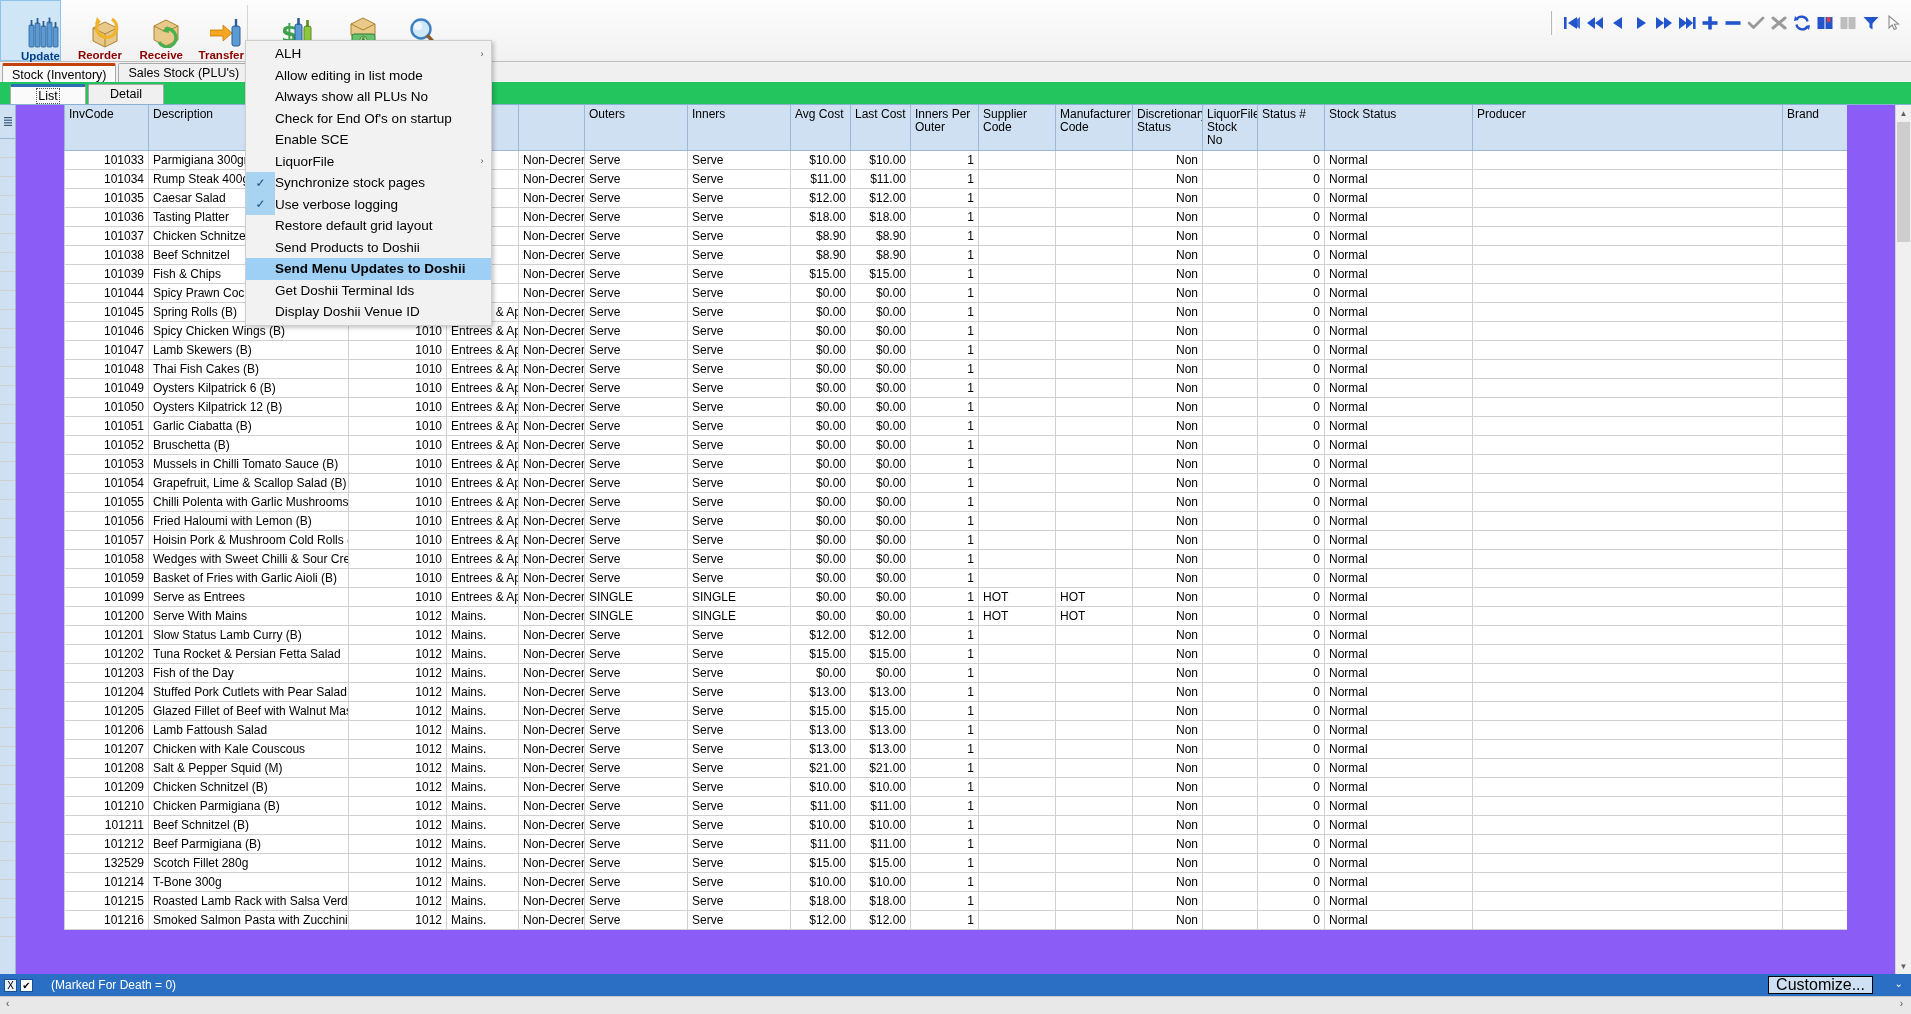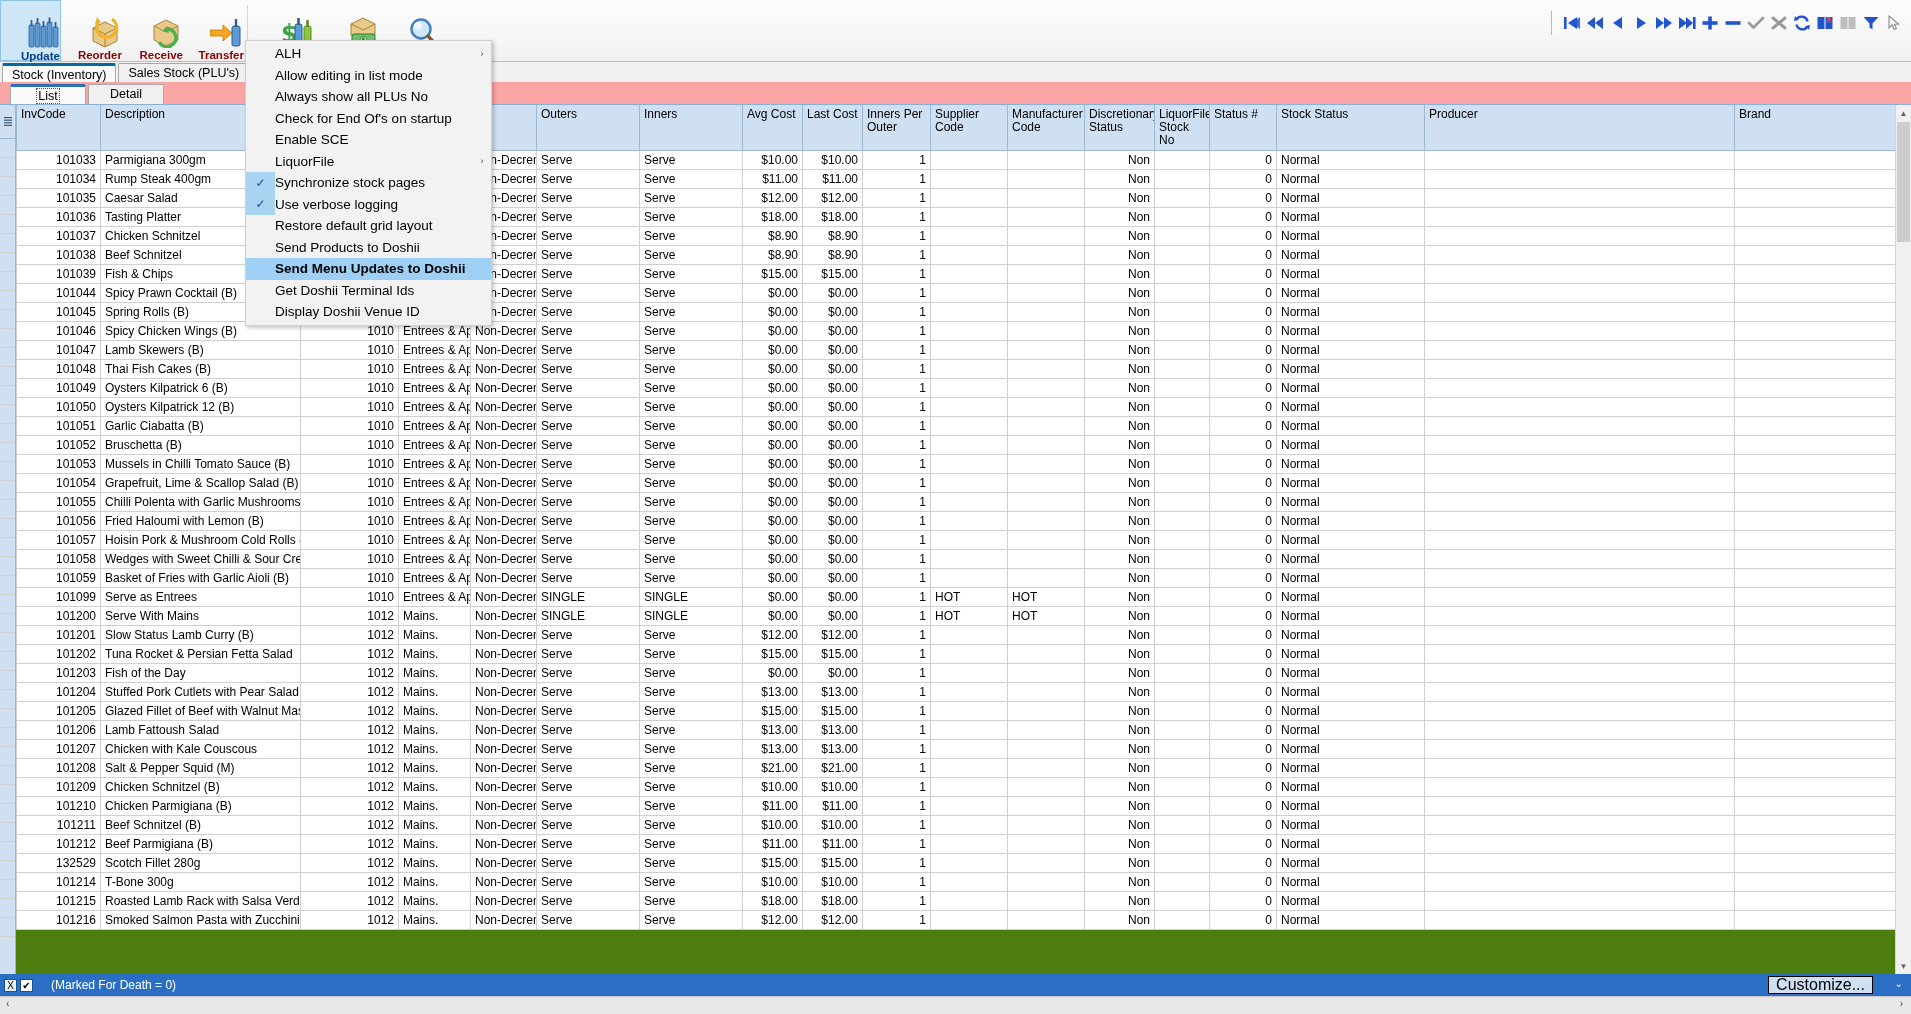--- a/index.html
+++ b/index.html
@@ -102,43 +102,44 @@
     position: relative; z-index: 5;
   }
   .tab1 {
     font-size: 12.5px; height: 19px; line-height: 18px;
     padding: 0 9px; background: #f0f0f0;
     border: 1px solid #a9a9a9; border-bottom: none;
     margin-right: 2px; white-space: nowrap; color: #000;
     border-radius: 2px 2px 0 0;
   }
   .tab1.sel {
-    background: #fafafa; border-top: 3px solid #0369a1;
+    background: #fafafa; border-top: 3px solid #c2410c;
     font-weight: normal;
   }
   .tabstrip2 {
-    height: 22px; flex: 0 0 22px; background: #fca5a5;
+    height: 22px; flex: 0 0 22px; background: #22c55e;
     display: flex; align-items: flex-end; padding-left: 10px;
     position: relative; z-index: 5;
   }
   .tab2 {
     font-size: 12.5px; height: 20px; line-height: 19px; min-width: 76px;
     text-align: center; padding: 0 10px;
     background: #f0f0f0; border: 1px solid #a9a9a9; border-bottom: none;
     margin-right: 2px; color: #000; border-radius: 2px 2px 0 0;
   }
   .tab2.sel { background: #fafafa; border-top: 3px solid #2d6fb5; }
   .tab2.sel span { outline: 1px dotted #555; padding: 0 1px; }
 
   
   .gridwrap {
     flex: 1 1 auto; position: relative; overflow: hidden;
     border-top: 1px solid #8ab0d4;
-    background: #4d7c0f;
+    background: #8b5cf6;
     display: flex;
+    gap: 48px;
   }
   .gridmain { flex: 1 1 auto; overflow: hidden; position: relative; }
   table.grid { border-collapse: collapse; table-layout: fixed; width: 1896px; }
   table.grid th {
     background: #cfe0f2;
     border: 1px solid #9db8d2;
     border-top: none;
     font-size: 12px; font-weight: normal; color: #000;
     text-align: left; vertical-align: top;
     padding: 3px 4px 3px 4px;

